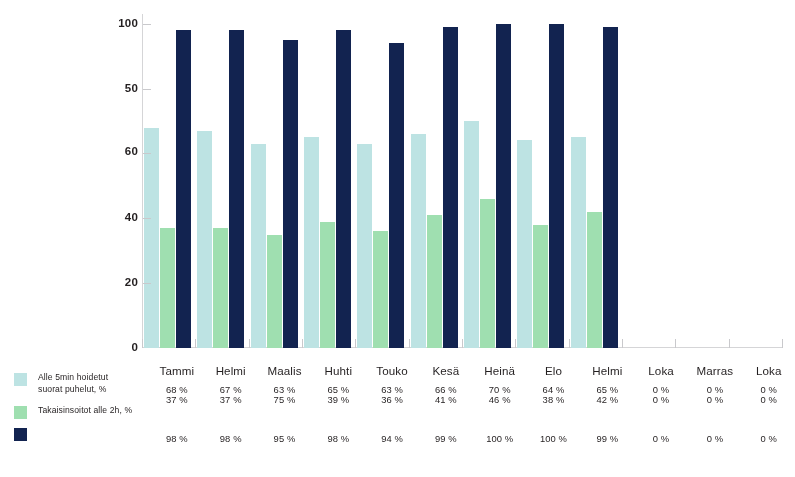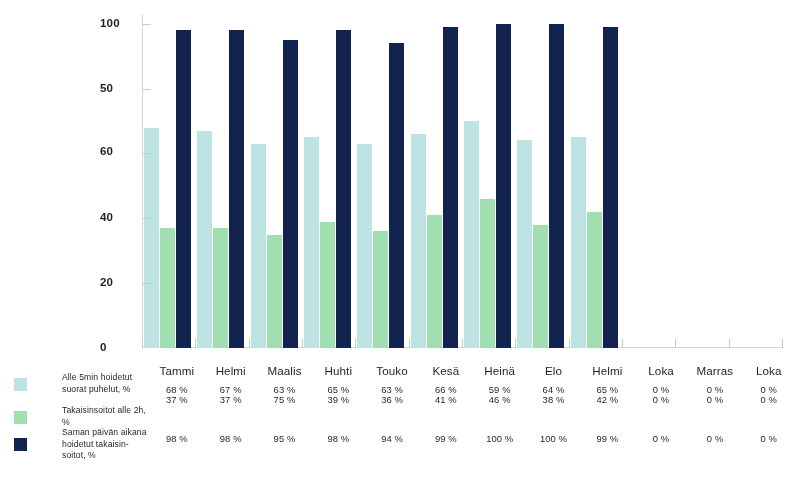--- a/index.html
+++ b/index.html
@@ -19,20 +19,21 @@
     position: absolute;
     left: 0; top: 0;
     width: 795px; height: 358px;
   }
 
   
   .ytick {
     position: absolute;
     right: 0;
     width: 38px;
+    text-align: right;
     font-size: 11.5px;
     font-weight: 700;
     letter-spacing: .2px;
     color: #231f20;
     transform: translateY(-50%);
     line-height: 1;
   }
   #yaxis-labels {
     position: absolute;
     left: 98px; top: 0;
@@ -94,22 +95,21 @@
 
   #legend {
     position: absolute;
     left: 14px; top: 14px;
     width: 140px;
   }
   .legend-row {
     position: absolute;
     left: 0;
     display: flex;
-    align-items: center;
-    gap: 24px;
+    align-items: flex-start;
   }
   .legend-row.r0 { top: 0px; }
   .legend-row.r1 { top: 33px; }
   .legend-row.r2 { top: 55px; }
   .swatch {
     width: 13px; height: 13px;
     flex: 0 0 13px;
     margin-right: 11px;
     margin-top: 1px;
   }
@@ -250,23 +250,20 @@
         <span class="swatch sw0"></span>
         <span class="legend-label">Alle 5min hoidetut
 suorat puhelut, %</span>
       </div>
       <div class="legend-row r1">
         <span class="swatch sw1"></span>
         <span class="legend-label">Takaisinsoitot alle 2h, %</span>
       </div>
       <div class="legend-row r2">
         <span class="swatch sw2"></span>
-        <span class="legend-label">Saman päivän aikana
-hoidetut takaisin-
-soitot, %</span>
       </div>
     </div>
 
     <div id="table">
         <div class="tcol" style="left: 0px; width: 53.8px;">
           <div class="thead">Tammi</div>
           <div class="tcell v0">68 %</div>
           <div class="tcell v1">37 %</div>
           <div class="tcell v2">98 %</div>
         </div>
@@ -295,21 +292,21 @@
           <div class="tcell v2">94 %</div>
         </div>
         <div class="tcol" style="left: 269px; width: 53.8px;">
           <div class="thead">Kesä</div>
           <div class="tcell v0">66 %</div>
           <div class="tcell v1">41 %</div>
           <div class="tcell v2">99 %</div>
         </div>
         <div class="tcol" style="left: 322.8px; width: 53.8px;">
           <div class="thead">Heinä</div>
-          <div class="tcell v0">59 %</div>
+          <div class="tcell v0">70 %</div>
           <div class="tcell v1">46 %</div>
           <div class="tcell v2">100 %</div>
         </div>
         <div class="tcol" style="left: 376.6px; width: 53.8px;">
           <div class="thead">Elo</div>
           <div class="tcell v0">64 %</div>
           <div class="tcell v1">38 %</div>
           <div class="tcell v2">100 %</div>
         </div>
         <div class="tcol" style="left: 430.4px; width: 53.8px;">

